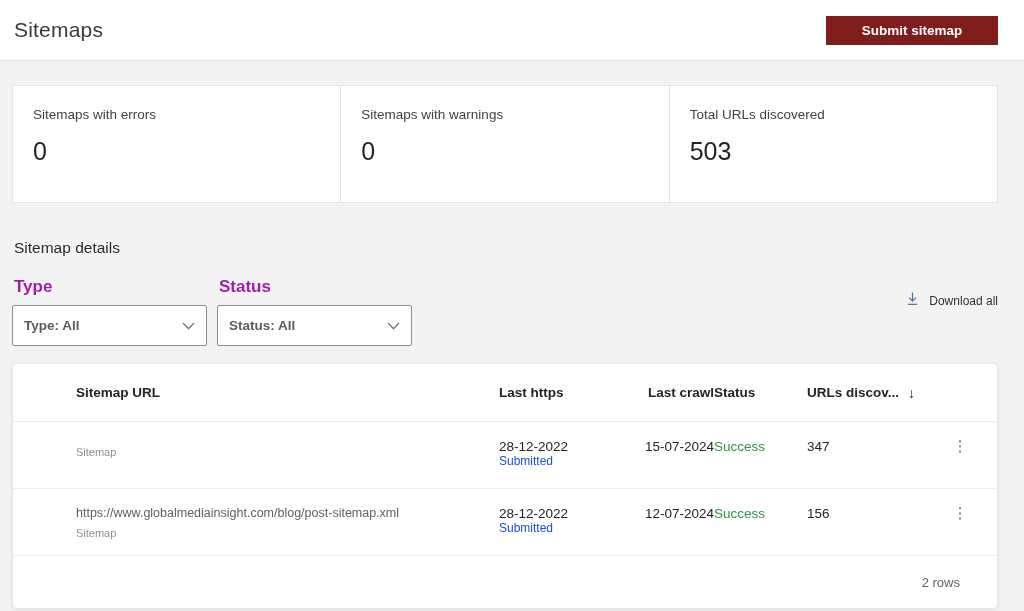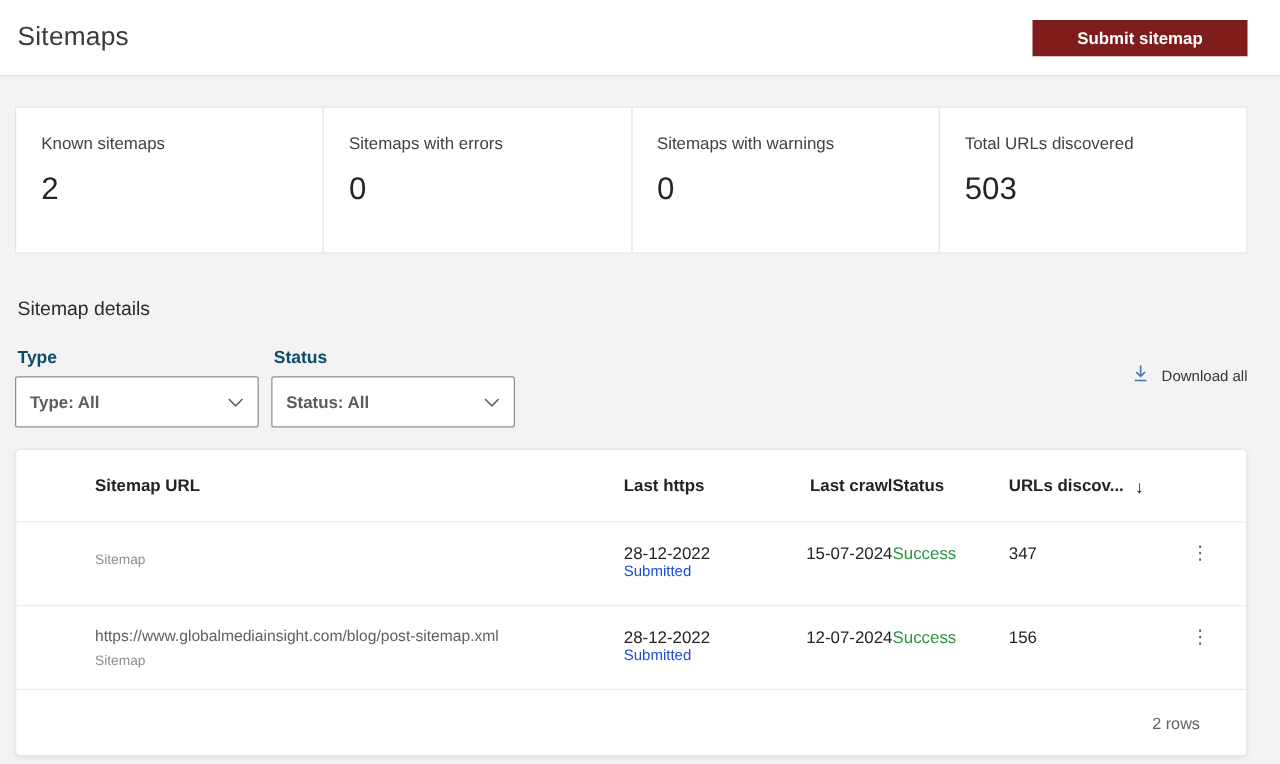--- a/index.html
+++ b/index.html
@@ -35,21 +35,21 @@
   .stat-card { flex:1; padding:21px 0 0 20px; border-right:1px solid #e4e4e4; }
   .stat-card:last-child { border-right:none; }
   .stat-label { font-size:13.5px; color:#424242; }
   .stat-value { font-size:25px; color:#242424; margin-top:15px; }
 
   .section-heading { font-size:15.5px; font-weight:400; color:#2b2b2b; margin:36px 0 0 2px; }
 
   .filters-row { display:flex; justify-content:space-between; align-items:flex-start; margin-top:20px; }
   .filter-group { display:flex; gap:10px; }
   .filter { width:195px; }
-  .filter-label { font-size:14px; font-weight:700; color:#0c4a6e; margin-bottom:8px; margin-left:2px; }
+  .filter-label { font-size:17px; font-weight:700; color:#a21caf; margin-bottom:8px; margin-left:2px; }
   .dropdown {
     height:41px; background:#fff;
     border:1px solid #8f8f8f; border-radius:2px;
     display:flex; align-items:center; justify-content:space-between;
     padding:0 11px; font-size:13.5px; color:#5c5c5c; cursor:pointer;font-weight:bold;
   }
   .download-btn {
     display:flex; align-items:center; gap:9px;
     background:none; border:none; cursor:pointer;
     font-family:inherit; font-size:12px; color:#333;
@@ -88,24 +88,20 @@
 <body>
 
 <div class="top-header">
   <div class="page-title">Sitemaps</div>
   <button class="primary-btn">Submit sitemap</button>
 </div>
 
 <div class="content">
 
   <div class="stats-row">
-    <div class="stat-card">
-      <div class="stat-label">Known sitemaps</div>
-      <div class="stat-value">2</div>
-    </div>
     <div class="stat-card">
       <div class="stat-label">Sitemaps with errors</div>
       <div class="stat-value">0</div>
     </div>
     <div class="stat-card">
       <div class="stat-label">Sitemaps with warnings</div>
       <div class="stat-value">0</div>
     </div>
     <div class="stat-card">
       <div class="stat-label">Total URLs discovered</div>

